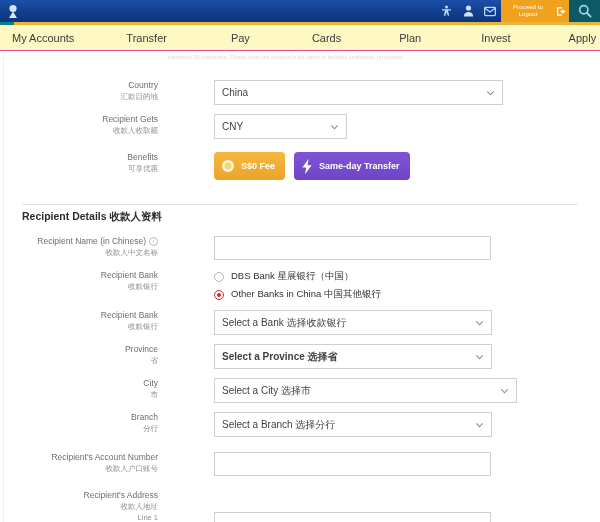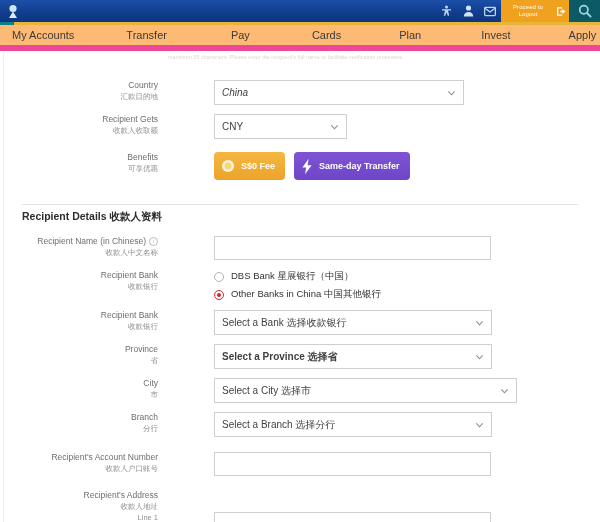--- a/index.html
+++ b/index.html
@@ -41,21 +41,21 @@
     display: flex; align-items: center; justify-content: center;
   }
 
   
   .gold-rule { position: absolute; left: 0; top: 22px; width: 600px; height: 3px; background: #e8b53a; }
   .teal-accent { position: absolute; left: 0; top: 22px; width: 14px; height: 3px; background: #0f7f86; }
 
   
   .navbar {
     position: absolute; left: 0; top: 25px; width: 600px; height: 26px;
-    background: #fdba74; border-bottom: 6px solid #ec4899;
+    background: #fef9c3; border-bottom: 1px solid #ec4899;
     display: flex; align-items: center;
   }
   .nav-item {
     font-size: 11px; color: #3a3a3a; padding: 0 4px; white-space: nowrap;
   }
   .nav-item:nth-child(1) { margin-left: 8px; }
 
   
   .content { position: absolute; left: 0; top: 52px; width: 600px; height: 470px; background: #fff; }
   .scroll-left-edge { position:absolute; left:0; top:0; width: 4px; height: 470px; background: #ffffff; border-right: 1px solid #efefef; }
@@ -187,21 +187,21 @@
   <div class="content">
     <div class="scroll-left-edge"></div>
 
     <div class="notice">maximum 35 characters. Please enter the recipient's full name to facilitate verification processes.</div>
 
     <div class="row" style="left:56px; top:28px;">
       <div class="lbl">
         <span>Country</span>
         <span class="cn">汇款目的地</span>
       </div>
-      <div class="select" style="width:250px;font-style:italic;">
+      <div class="select" style="width:289px;">
         <span>China</span>
         <svg class="chev" viewBox="0 0 10 10">
           <path d="M1.5 3.2 L5 7 L8.5 3.2" fill="none" stroke="#8a8a8a" stroke-width="1.2"></path>
         </svg>
       </div>
     </div>
 
     <div class="row" style="left:56px; top:62px;">
       <div class="lbl">
         <span>Recipient Gets</span>

